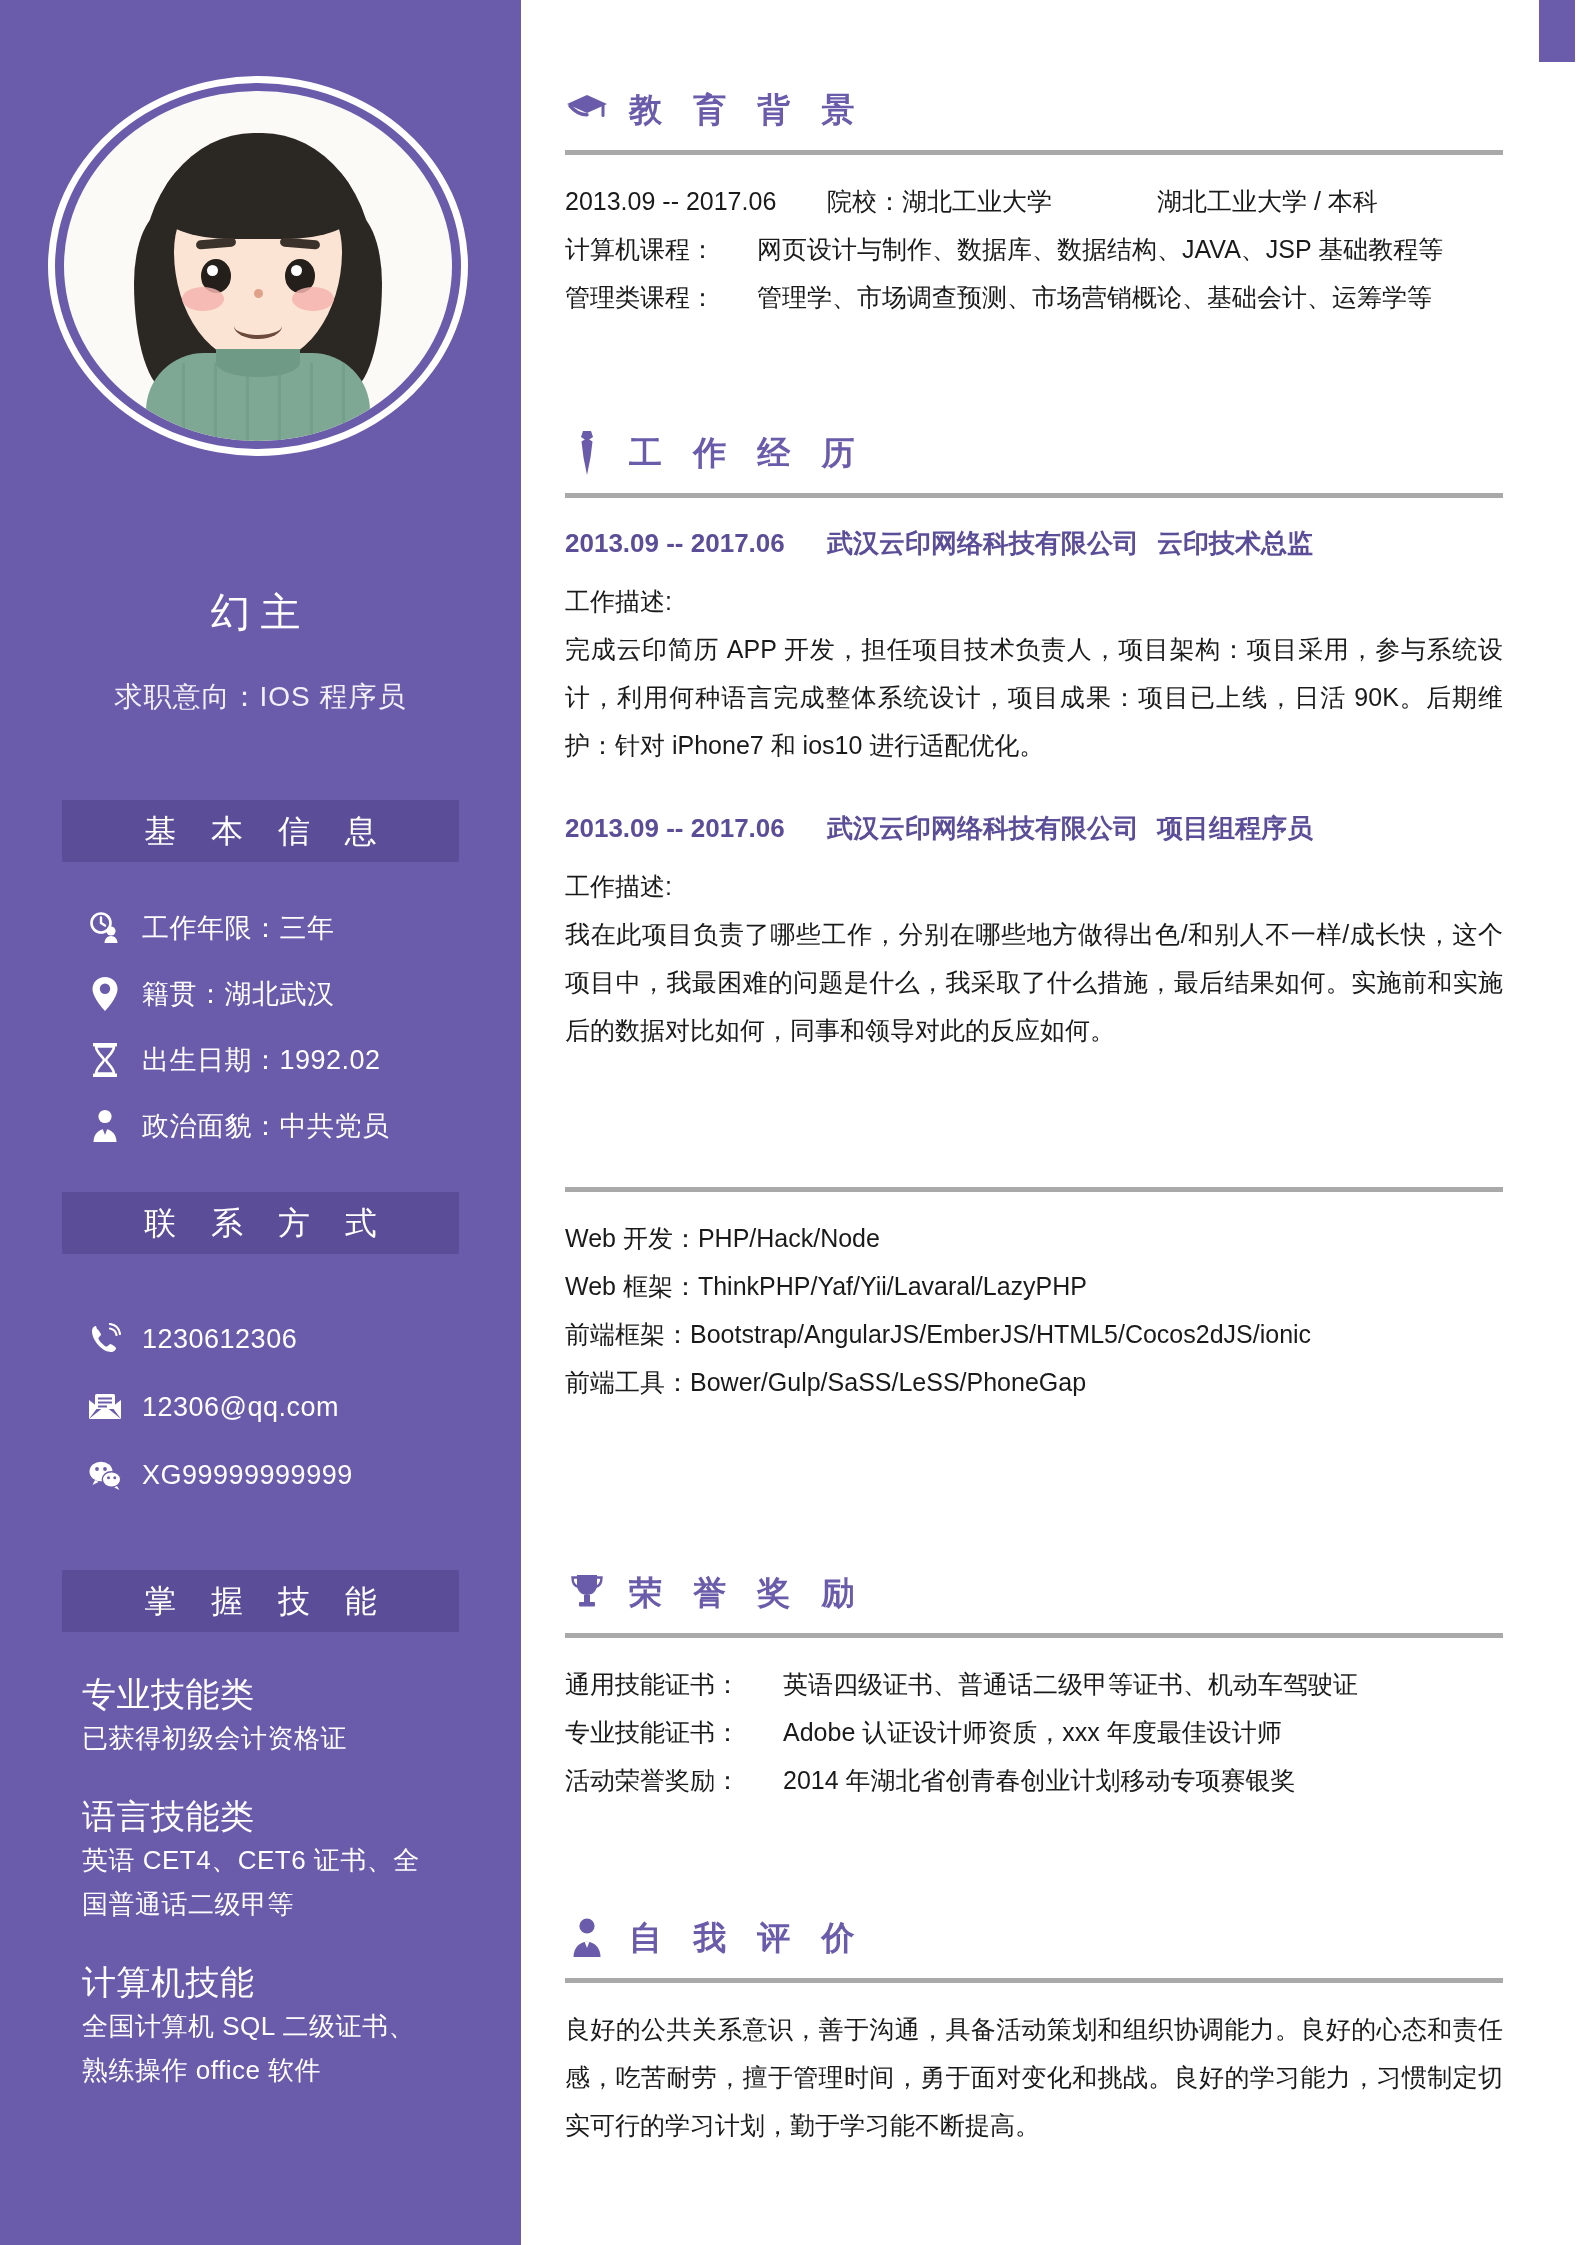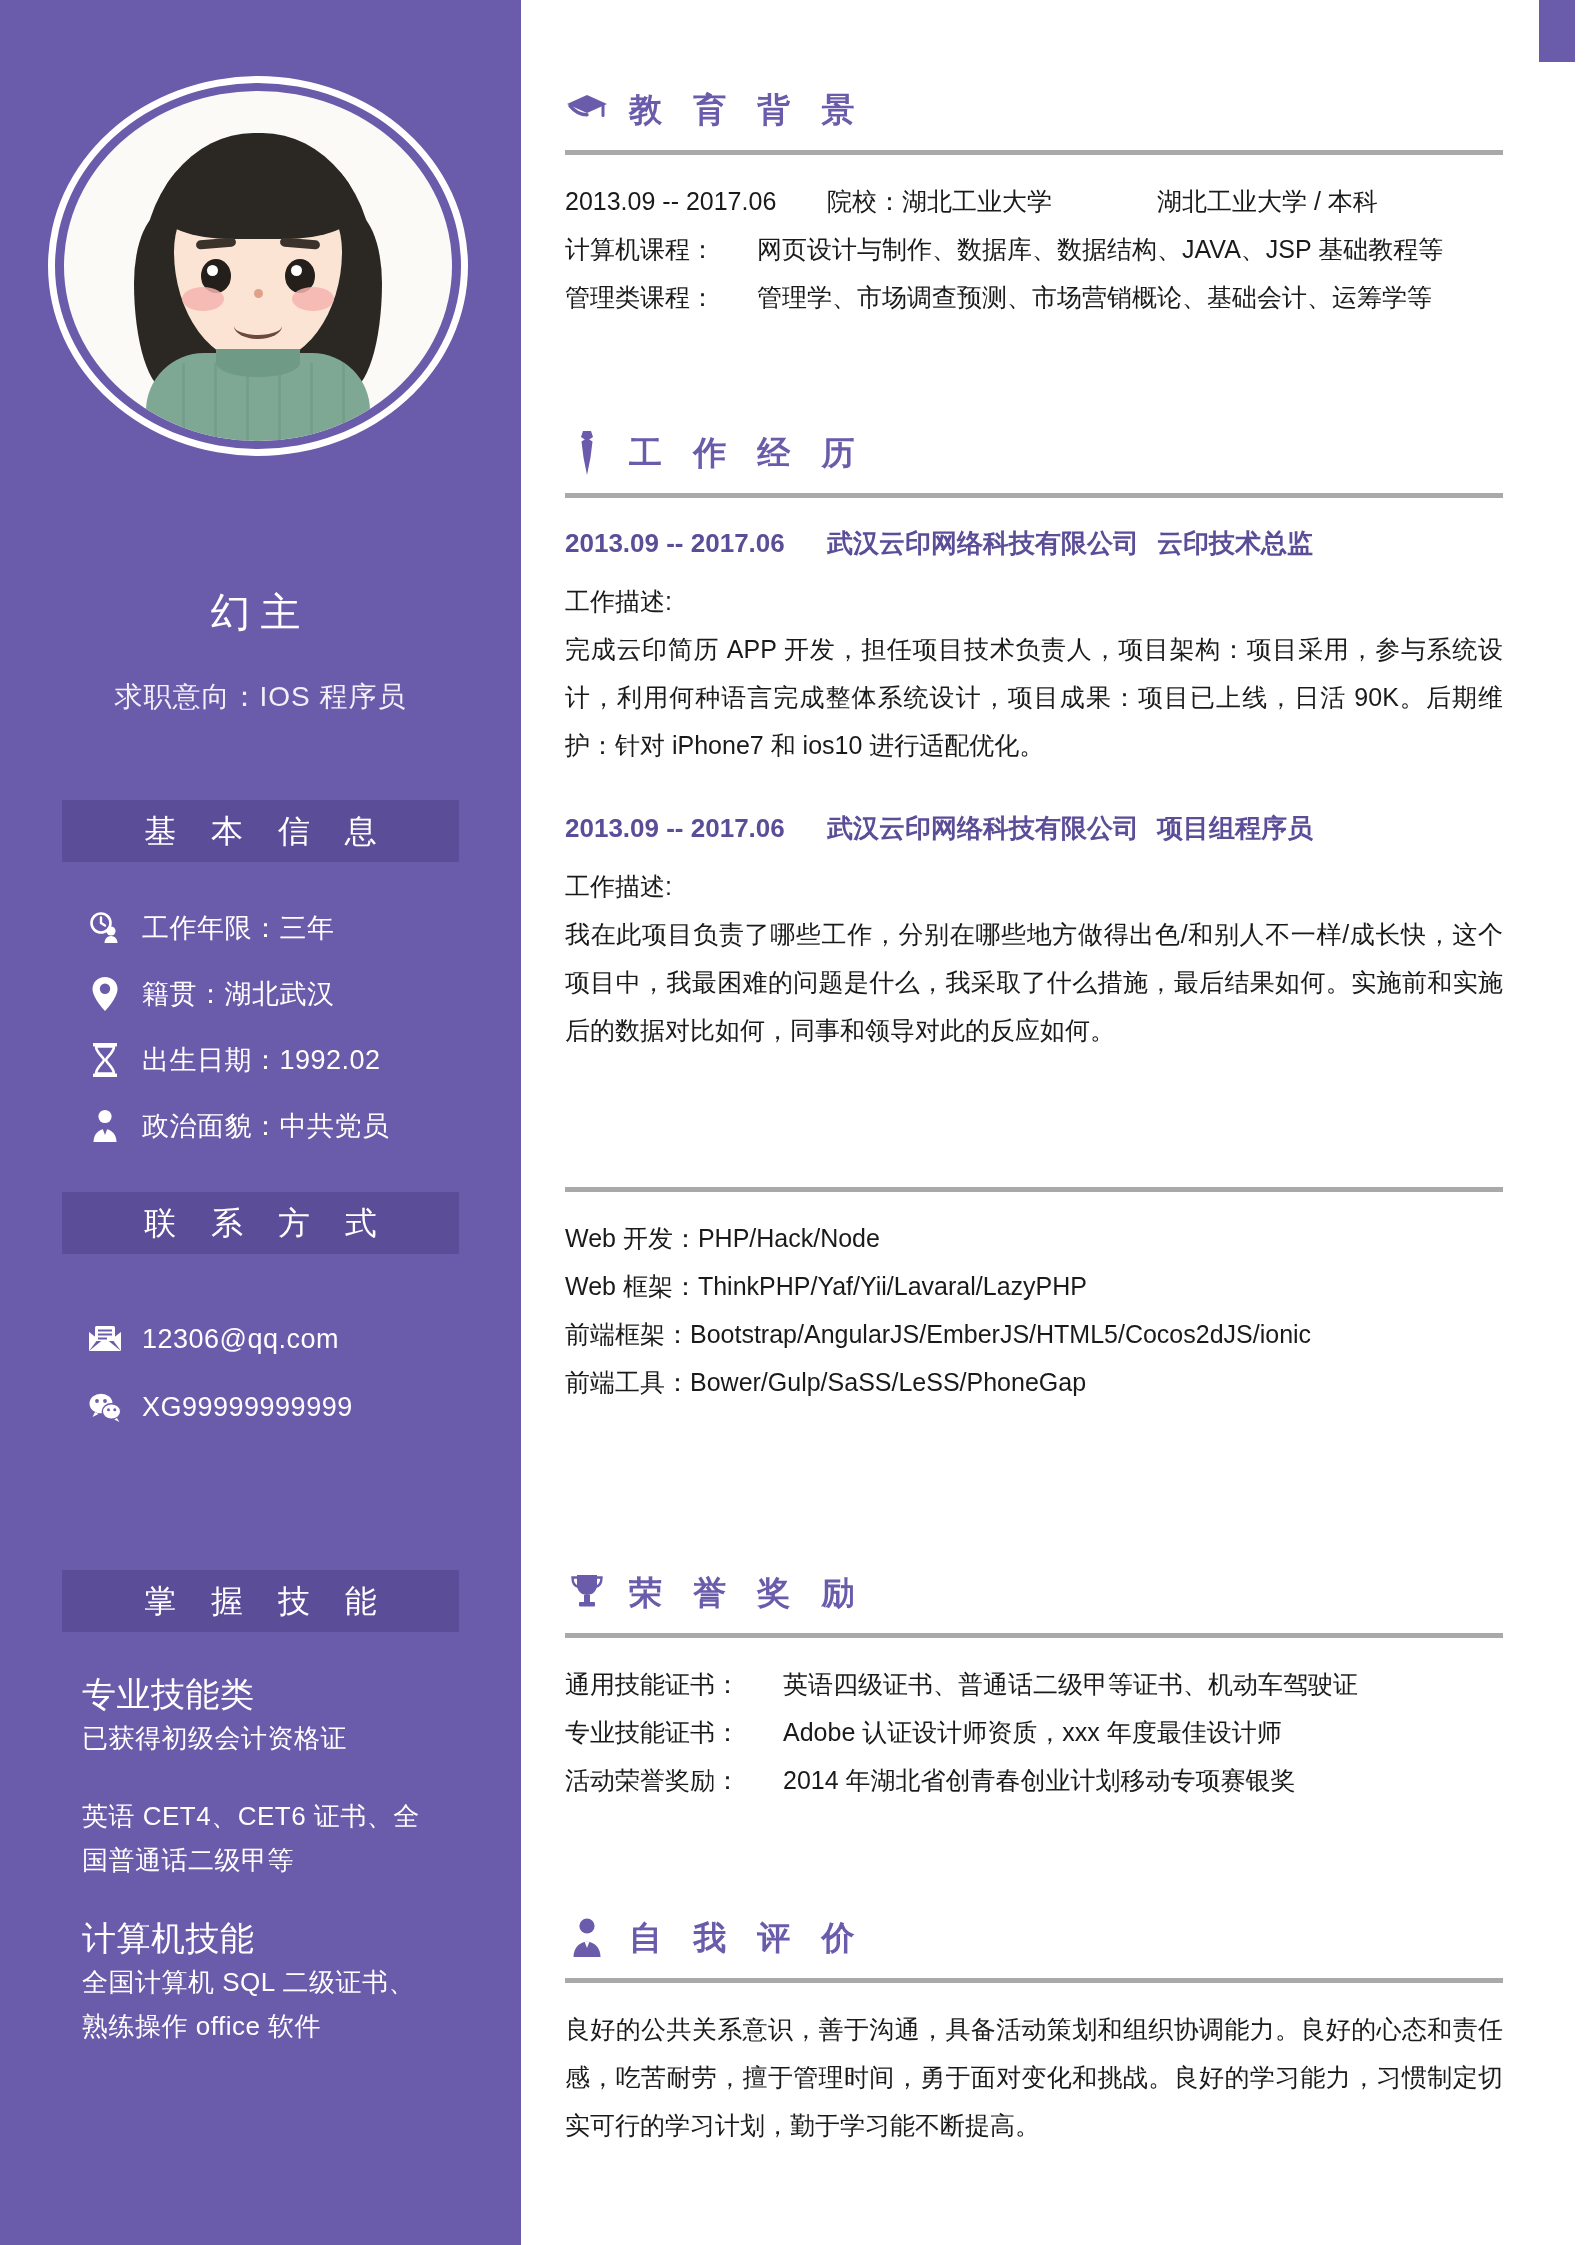--- a/index.html
+++ b/index.html
@@ -231,20 +231,29 @@
       </div>
     </div>
 
     <div class="sec-bar" style="top:1192px">
       <span>联 系 方 式</span>
     </div>
 
     <div class="info-list" style="top:1305px">
       <div class="info-row" style="height:68px">
         <span class="ic">
+          <svg width="32" height="32" viewBox="0 0 32 32">
+              <path d="M7 3c-2 0-4 2.3-4 5 0 10 11 21 19 21 2.7 0 5-2 5-4 0-1-4.6-4-5.6-4-1.2 0-2.6 2.6-3.8 2.6-1.8 0-8.2-6.4-8.2-8.2 0-1.2 2.6-2.6 2.6-3.8C12 10.6 9 6 8 6z" fill="#fff"></path>
+              <path d="M21 5.5c3.4.6 5.9 3.1 6.5 6.5M21 1c5.6.8 9.2 4.4 10 10" stroke="#fff" stroke-width="2.2" fill="none" stroke-linecap="round"></path>
+            </svg>
+        </span>
+        <span class="tx">1230612306</span>
+      </div>
+      <div class="info-row" style="height:68px">
+        <span class="ic">
           <svg width="34" height="28" viewBox="0 0 34 28">
               <path d="M1 26 17 13l16 13z" fill="#fff"></path>
               <rect x="7" y="1" width="20" height="15" rx="1.5" fill="#fff"></rect>
               <rect x="10" y="4.5" width="14" height="2" fill="#6b5bab"></rect>
               <rect x="10" y="8.5" width="14" height="2" fill="#6b5bab"></rect>
               <rect x="10" y="12.5" width="9" height="2" fill="#6b5bab"></rect>
               <path d="M1 26V7l9 7z" fill="#fff"></path>
               <path d="M33 26V7l-9 7z" fill="#fff"></path>
             </svg>
         </span>
@@ -270,20 +279,21 @@
     <div class="sec-bar" style="top:1570px">
       <span>掌 握 技 能</span>
     </div>
 
     <div class="skill-block" style="top:1672px">
       <div class="skill-group">
         <div class="gt">专业技能类</div>
         <div class="gv" style="white-space:pre-line">已获得初级会计资格证</div>
       </div>
       <div class="skill-group">
+        <div class="gt">语言技能类</div>
         <div class="gv" style="white-space:pre-line">英语 CET4、CET6 证书、全
 国普通话二级甲等</div>
       </div>
       <div class="skill-group">
         <div class="gt">计算机技能</div>
         <div class="gv" style="white-space:pre-line">全国计算机 SQL 二级证书、
 熟练操作 office 软件</div>
       </div>
     </div>
   </div>

